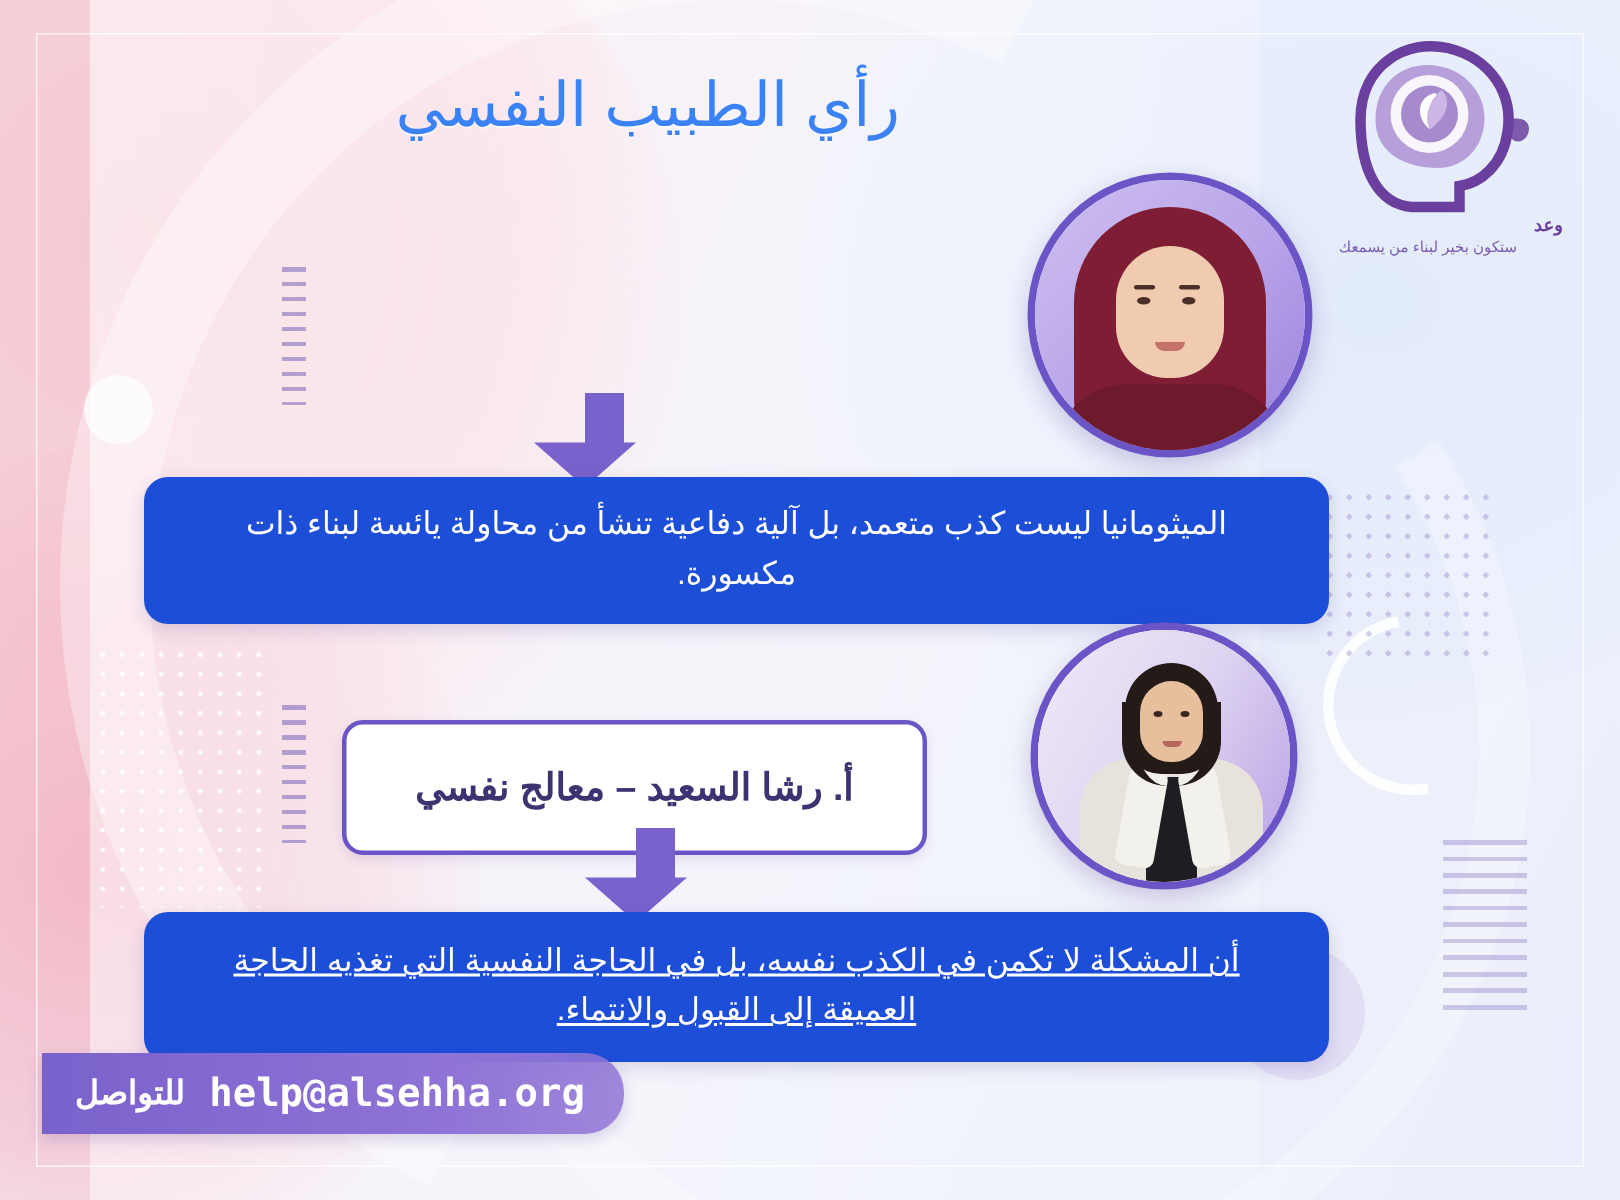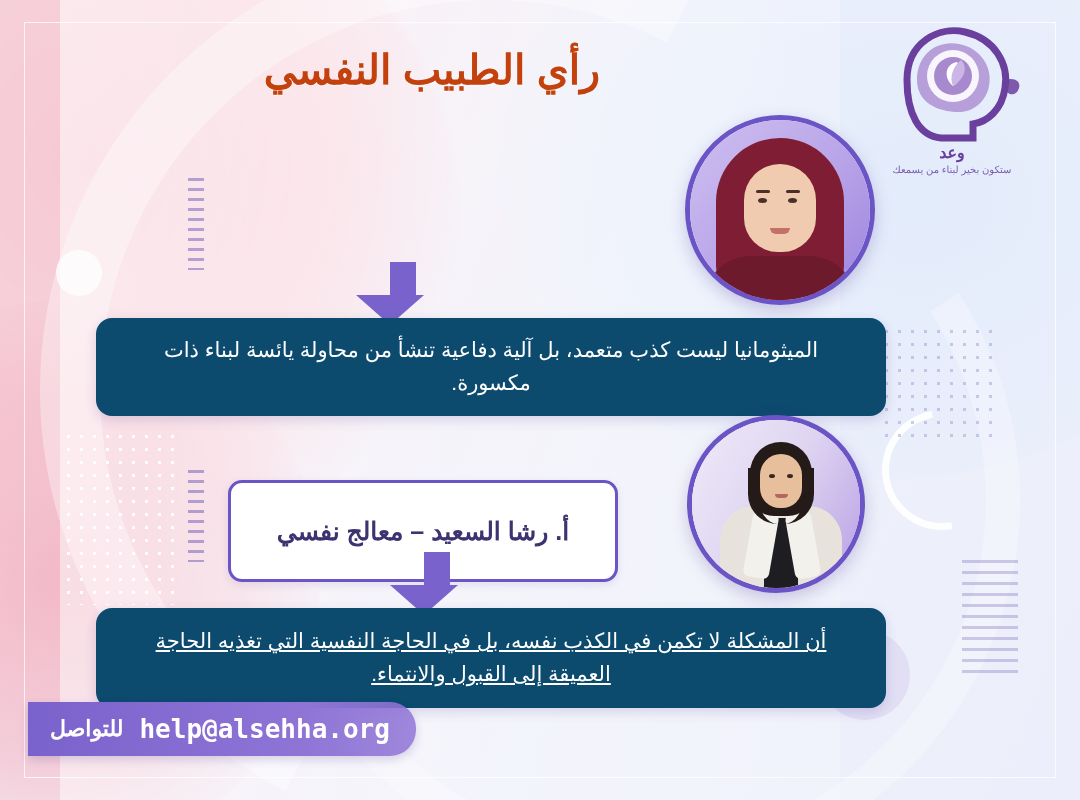--- a/index.html
+++ b/index.html
@@ -97,59 +97,59 @@
     background-image: repeating-linear-gradient(to bottom, rgba(120,100,185,0.55) 0 3px, transparent 3px 10px);
   }
   .bars-left2 {
     position: absolute; left: 188px; top: 470px; width: 16px; height: 92px;
     background-image: repeating-linear-gradient(to bottom, rgba(120,100,185,0.55) 0 3px, transparent 3px 10px);
   }
 
   
   .title {
     position: absolute; top: 46px; right: 480px;
-    font-size: 41px; font-weight: bold;
-    color: #c2410c;
+    font-size: 41px; font-weight: normal;
+    color: #3b82f6;
     letter-spacing: 0;
     text-shadow: 0 1px 0 rgba(255,255,255,.6);
     direction: rtl;
   }
 
   
   .logo { position: absolute; top: 18px; right: 38px; width: 180px; height: 185px; }
   .logo-mark { position: relative; width: 150px; height: 125px; margin: 0 auto; }
   .logo-text-ar {
     margin-top: 2px; text-align: center;
     font-size: 11px; font-weight: bold; color: #6b3f9e; letter-spacing: .4px;
   }
   .logo-text-ar2 {
-    text-align: center; font-size: 16px; font-weight: bold; color: #6b3f9e; letter-spacing: 2px;
+    text-align: right; font-size: 12px; font-weight: bold; color: #6b3f9e; letter-spacing: 2px;
   }
   .logo-text-sub {
     text-align: center; font-size: 10px; color: #7b5bb0; margin-top: 2px;
   }
 
   
   .name-card {
     position: absolute;
     background: #ffffff;
     border: 3px solid #6b55c6;
     border-radius: 14px;
     display: flex; align-items: center; justify-content: center;
     color: #3c3470;
     font-size: 25px; font-weight: bold;
     direction: rtl;
     box-shadow: 0 3px 8px rgba(80,60,150,0.12);
   }
   .name-card-1 { right: 480px; top: 188px; width: 400px; height: 82px; }
-  .name-card-2 { right: 462px; top: 480px; width: 390px; height: 102px; }
+  .name-card-2 { right: 462px; top: 480px; width: 390px; height: 90px; }
 
   .quote-card {
     position: absolute;
-    background: #0c4a6e;
+    background: #1d4ed8;
     border-radius: 16px;
     color: #ffffff;
     font-size: 21px;
     line-height: 1.55;
     padding: 18px 30px;
     text-align: center;
     direction: rtl;
     display: flex; align-items: center; justify-content: center;
     box-shadow: 0 4px 12px rgba(80,60,150,0.18);
   }

